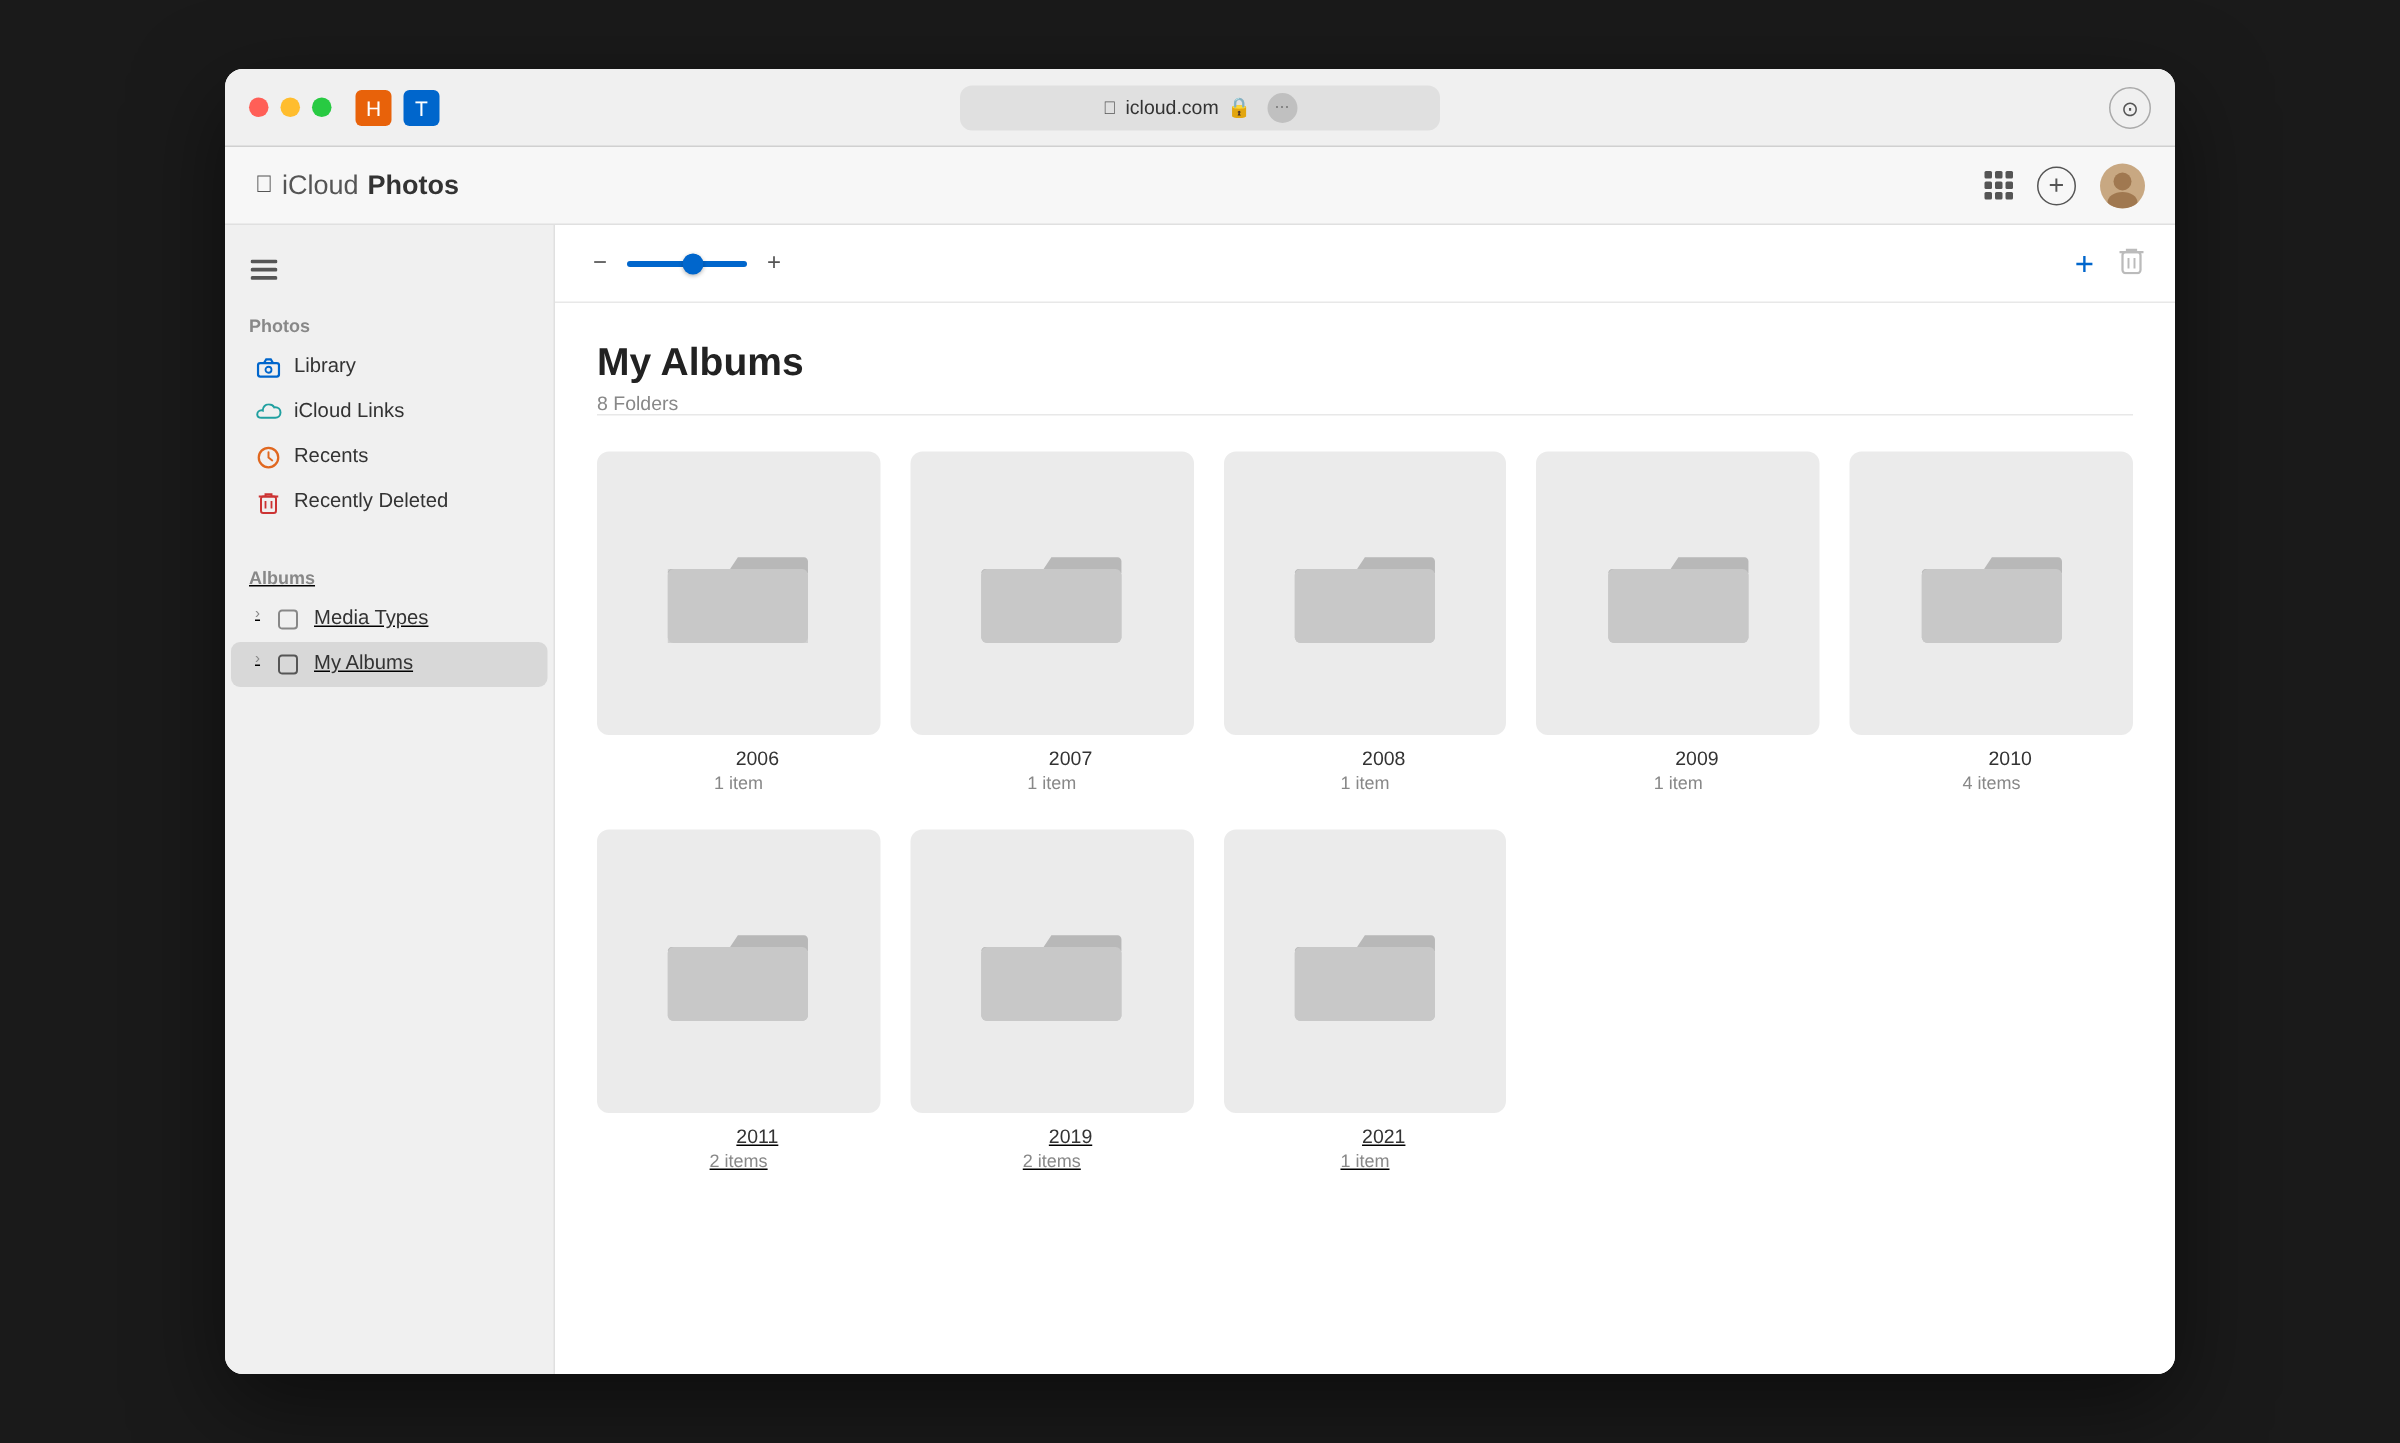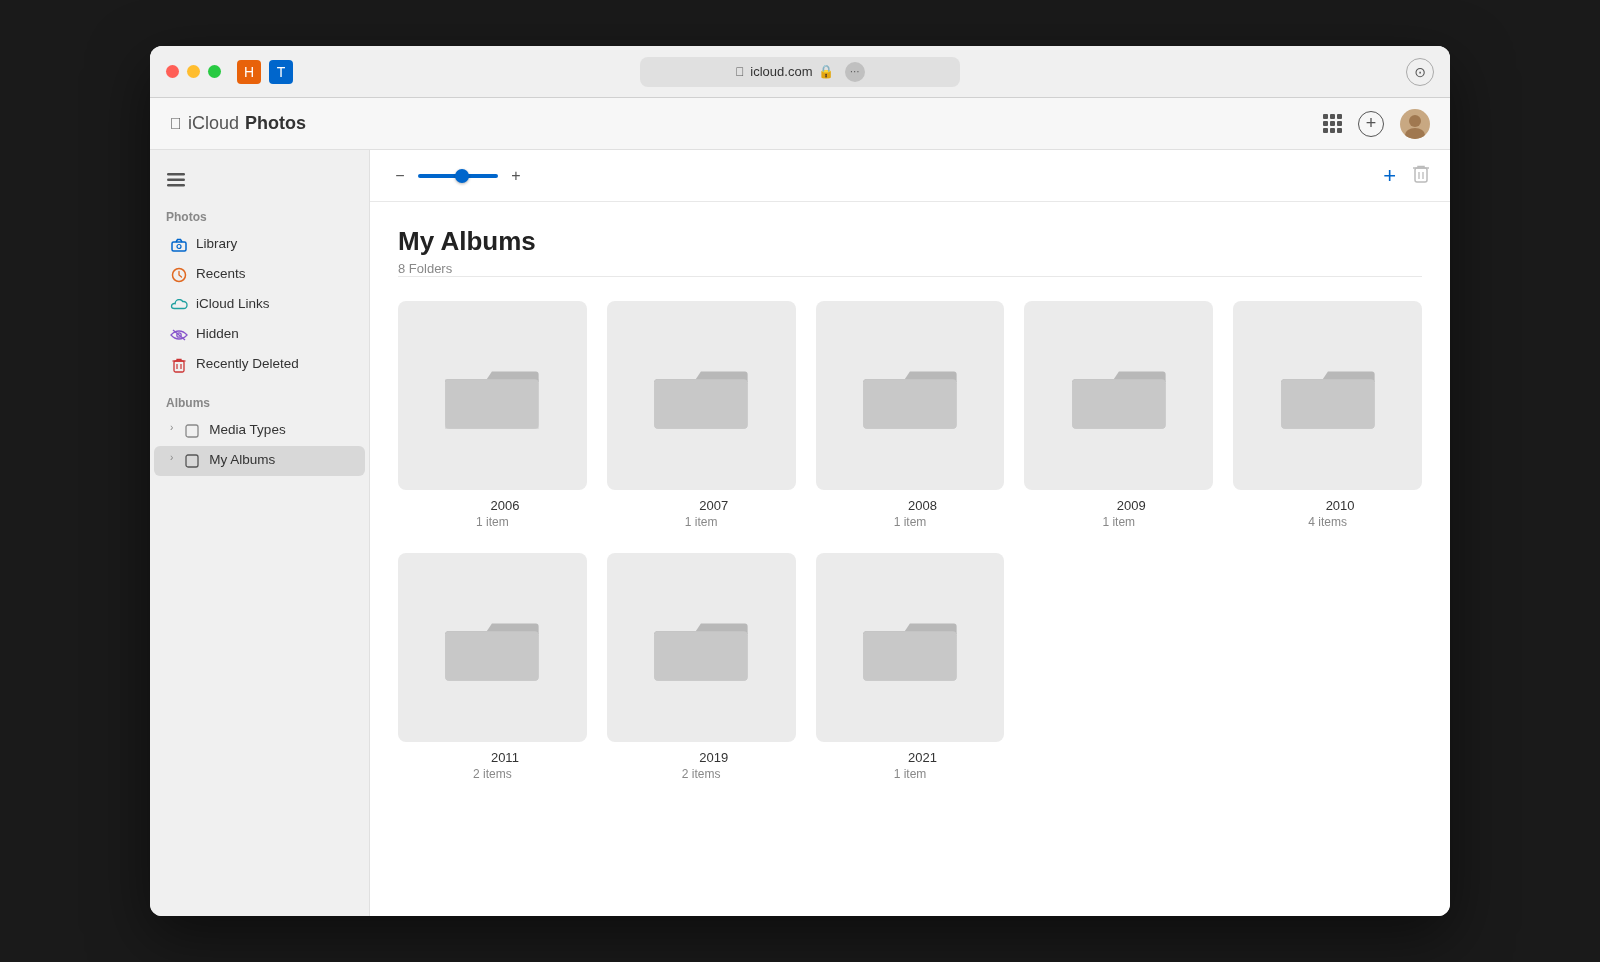--- a/index.html
+++ b/index.html
@@ -231,21 +231,21 @@
       justify-content: center;
       font-size: 14px;
       flex-shrink: 0;
     }
     .sidebar-item .item-icon.blue { color: #0066cc; }
     .sidebar-item .item-icon.pink { color: #e05080; }
     .sidebar-item .item-icon.orange { color: #e06820; }
     .sidebar-item .item-icon.teal { color: #20a0a0; }
     .sidebar-item .item-icon.purple { color: #8855cc; }
     .sidebar-item .item-icon.red { color: #cc3333; }
-    .sidebar-section-albums { margin-top: 12px; }
+    .sidebar-section-albums { margin-top: 24px; text-decoration: underline; }
     .sidebar-item.expandable .chevron {
       font-size: 10px;
       color: #888;
       margin-right: 2px;
     }
     .sidebar-item.active {
       background: #d8d8d8;
     }
     
     .content {
@@ -370,20 +370,21 @@
       font-size: 12px;
       color: #888;
       text-align: center;
       margin-top: 2px;
     }
     .albums-grid-row2 {
       display: grid;
       grid-template-columns: repeat(5, 1fr);
       gap: 24px 20px;
       margin-top: 24px;
+      text-decoration: underline;
     }
     
     .folder-body { fill: #d0d0d0; }
   </style>
 </head>
 <body>
 
 <div class="window">
 
   <div class="titlebar">
@@ -460,48 +461,38 @@
             <rect x="1" y="4" width="14" height="9" rx="1.5" fill="none" stroke="#0066cc" stroke-width="1.5"></rect>
             <path d="M5 4 L6.5 1.5 L9.5 1.5 L11 4" fill="none" stroke="#0066cc" stroke-width="1.5"></path>
             <circle cx="8" cy="8.5" r="2" fill="none" stroke="#0066cc" stroke-width="1.2"></circle>
           </svg>
         </div>
         <span>Library</span>
       </div>
 
 
       <div class="sidebar-item">
+        <div class="item-icon teal">
+          <svg width="18" height="12" viewBox="0 0 18 12">
+            <path d="M13.5 9.5 C15.5 9.5 17 8 17 6 C17 4 15.5 2.5 13.5 2.5 C13.2 2.5 13 2.6 12.8 2.6 C12.2 1.4 10.8 0.5 9.2 0.5 C7 0.5 5.2 2.2 5.2 4.4 C5.2 4.5 5.2 4.6 5.2 4.7 C4.9 4.6 4.7 4.5 4.4 4.5 C2.8 4.5 1.5 5.8 1.5 7.3 C1.5 8.8 2.8 9.5 4.4 9.5Z" fill="none" stroke="#20a0a0" stroke-width="1.3"></path>
+          </svg>
+        </div>
+        <span>iCloud Links</span>
+      </div>
+
+      <div class="sidebar-item">
         <div class="item-icon orange">
           <svg width="16" height="16" viewBox="0 0 16 16">
             <circle cx="8" cy="8" r="6.5" fill="none" stroke="#e06820" stroke-width="1.5"></circle>
             <path d="M8 4.5 L8 8 L10.5 10" fill="none" stroke="#e06820" stroke-width="1.3" stroke-linecap="round"></path>
           </svg>
         </div>
         <span>Recents</span>
       </div>
 
-      <div class="sidebar-item">
-        <div class="item-icon teal">
-          <svg width="18" height="12" viewBox="0 0 18 12">
-            <path d="M13.5 9.5 C15.5 9.5 17 8 17 6 C17 4 15.5 2.5 13.5 2.5 C13.2 2.5 13 2.6 12.8 2.6 C12.2 1.4 10.8 0.5 9.2 0.5 C7 0.5 5.2 2.2 5.2 4.4 C5.2 4.5 5.2 4.6 5.2 4.7 C4.9 4.6 4.7 4.5 4.4 4.5 C2.8 4.5 1.5 5.8 1.5 7.3 C1.5 8.8 2.8 9.5 4.4 9.5Z" fill="none" stroke="#20a0a0" stroke-width="1.3"></path>
-          </svg>
-        </div>
-        <span>iCloud Links</span>
-      </div>
-
-      <div class="sidebar-item">
-        <div class="item-icon purple">
-          <svg width="18" height="12" viewBox="0 0 18 12">
-            <path d="M9 2C5 2 1.7 5.2 1 6C1.7 6.8 5 10 9 10C13 10 16.3 6.8 17 6C16.3 5.2 13 2 9 2Z" fill="none" stroke="#8855cc" stroke-width="1.3"></path>
-            <circle cx="9" cy="6" r="2.2" fill="none" stroke="#8855cc" stroke-width="1.3"></circle>
-            <line x1="3" y1="1" x2="15" y2="11" stroke="#8855cc" stroke-width="1.3"></line>
-          </svg>
-        </div>
-        <span>Hidden</span>
-      </div>
 
       <div class="sidebar-item">
         <div class="item-icon red">
           <svg width="14" height="16" viewBox="0 0 14 16">
             <rect x="2" y="4" width="10" height="11" rx="1.5" fill="none" stroke="#cc3333" stroke-width="1.3"></rect>
             <path d="M5 4 L5 2.5 L9 2.5 L9 4" fill="none" stroke="#cc3333" stroke-width="1.3"></path>
             <line x1="0.5" y1="4" x2="13.5" y2="4" stroke="#cc3333" stroke-width="1.3"></line>
             <line x1="5" y1="7" x2="5" y2="12" stroke="#cc3333" stroke-width="1.2"></line>
             <line x1="9" y1="7" x2="9" y2="12" stroke="#cc3333" stroke-width="1.2"></line>
           </svg>

